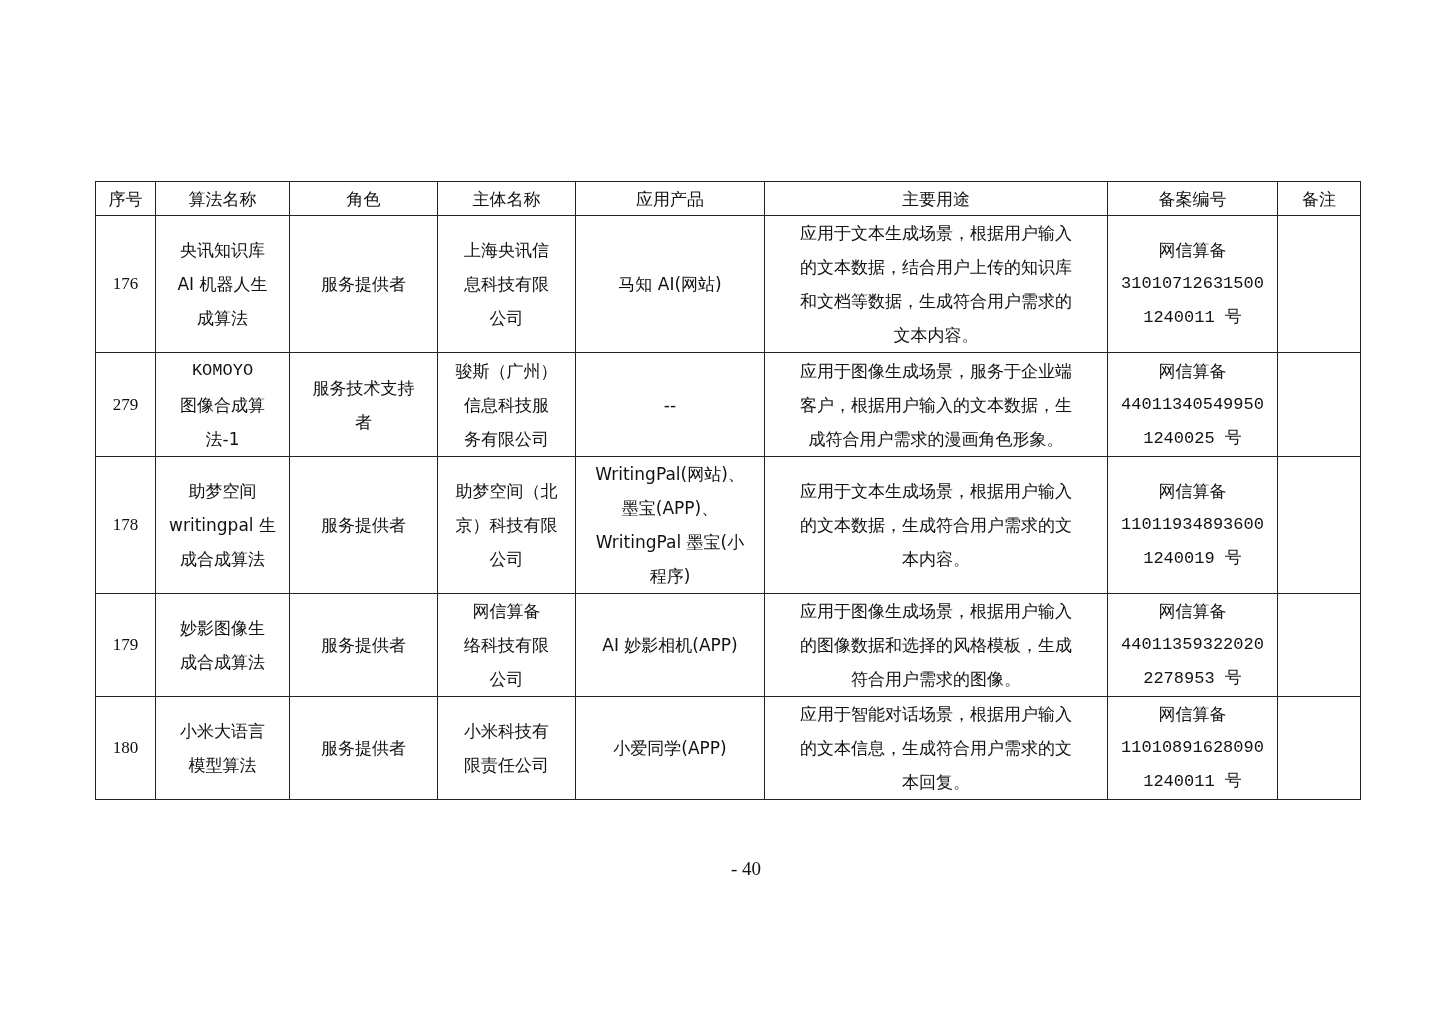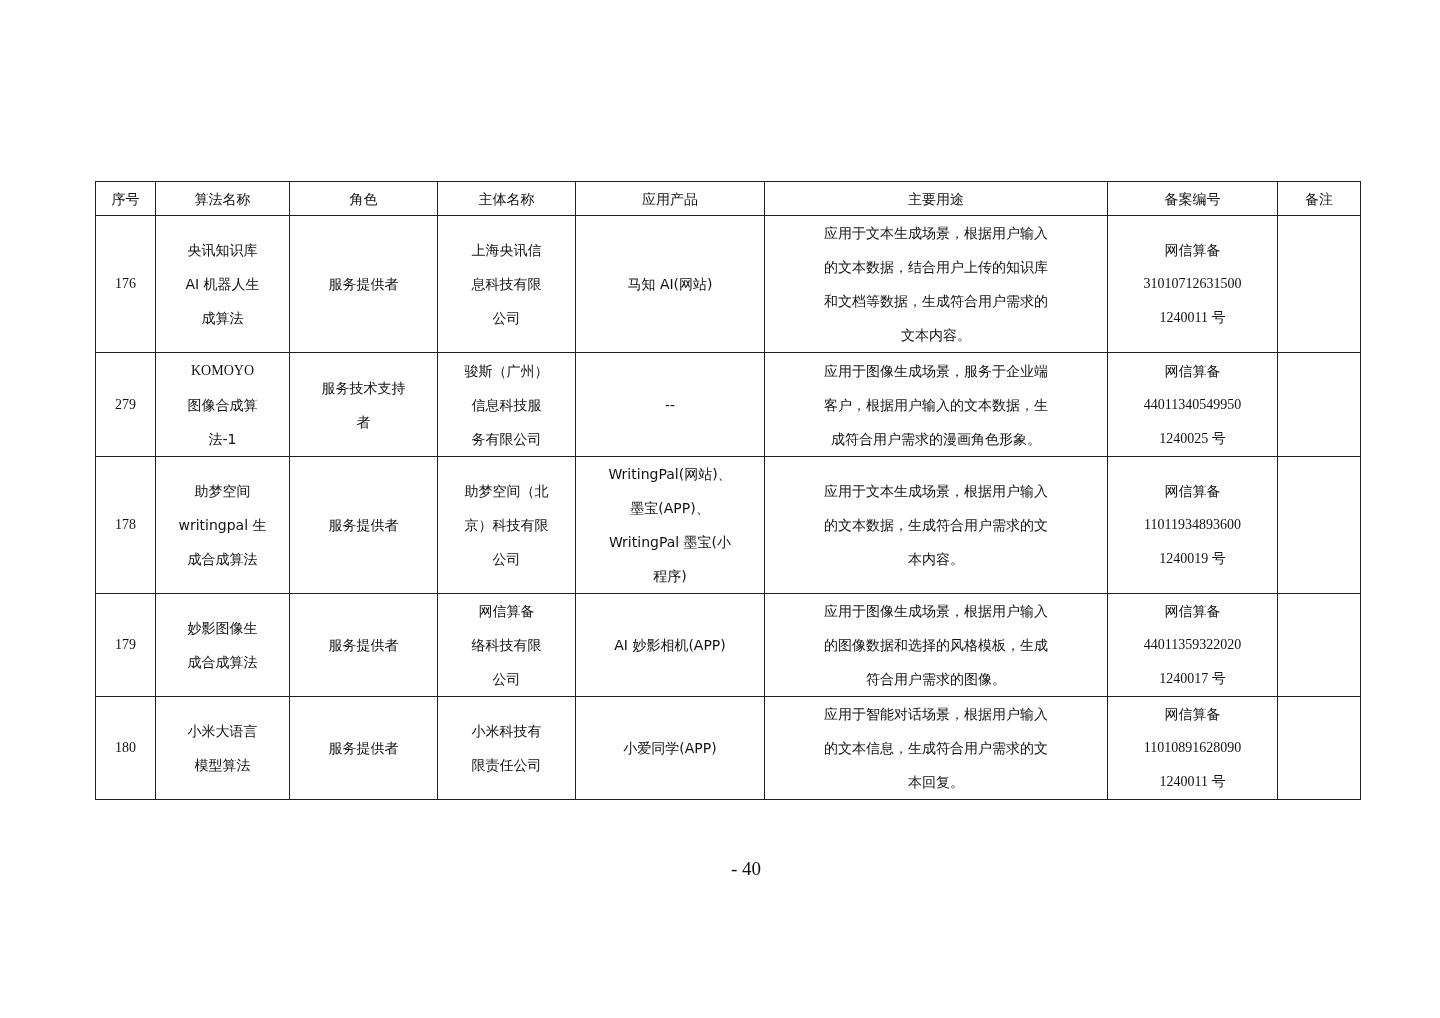--- a/index.html
+++ b/index.html
@@ -1,24 +1,24 @@
 <!DOCTYPE html>
 <html><head>
 <meta charset="utf-8">
 <style>
   html, body { margin:0; padding:0; background:#ffffff; }
   body { width:1440px; height:1018px; position:relative; overflow:hidden;
          font-family: "DejaVu Sans", "Liberation Sans", sans-serif; color:#111; }
   table.reg { position:absolute; left:95px; top:181px; width:1265px;
               border-collapse:collapse; table-layout:fixed; }
   table.reg td, table.reg th { border:1.5px solid #222; text-align:center; vertical-align:middle;
-              font-size:14px; line-height:34px; padding:0 6px; font-weight:normal; }
+              font-size:17px; line-height:34px; padding:0 6px; font-weight:normal; }
   table.reg th { height:33px; line-height:30px; }
   .num { font-family:"Liberation Serif", "DejaVu Serif", serif; font-size:20px; }
-  .latin { font-family:Liberation Serif, serif; }
+  .latin { font-family:Liberation Mono, monospace; }
   td.use { text-align:center; padding:0 8px; }
   .pageno { position:absolute; left:0; width:1492px; top:858px; text-align:center;
             font-family:"Liberation Serif", serif; font-size:19px; }
   .r176 { height:136px; } .r177 { height:104px; } .r178 { height:136px; }
   .r179 { height:102px; } .r180 { height:103px; }
   .l { display:block; }
 </style>
 </head>
 <body>
 
@@ -162,21 +162,21 @@
         <span class="l">AI 妙影相机(APP)</span>
       </td>
       <td class="use">
         <span class="l">应用于图像生成场景，根据用户输入</span>
         <span class="l">的图像数据和选择的风格模板，生成</span>
         <span class="l">符合用户需求的图像。</span>
       </td>
       <td>
         <span class="l">网信算备</span>
         <span class="l latin">44011359322020</span>
-        <span class="l latin">1240017 号</span>
+        <span class="l latin">2278953 号</span>
       </td>
       <td></td>
     </tr>
 
     <tr class="r180">
       <td class="num">180</td>
       <td>
         <span class="l">小米大语言</span>
         <span class="l">模型算法</span>
       </td>

